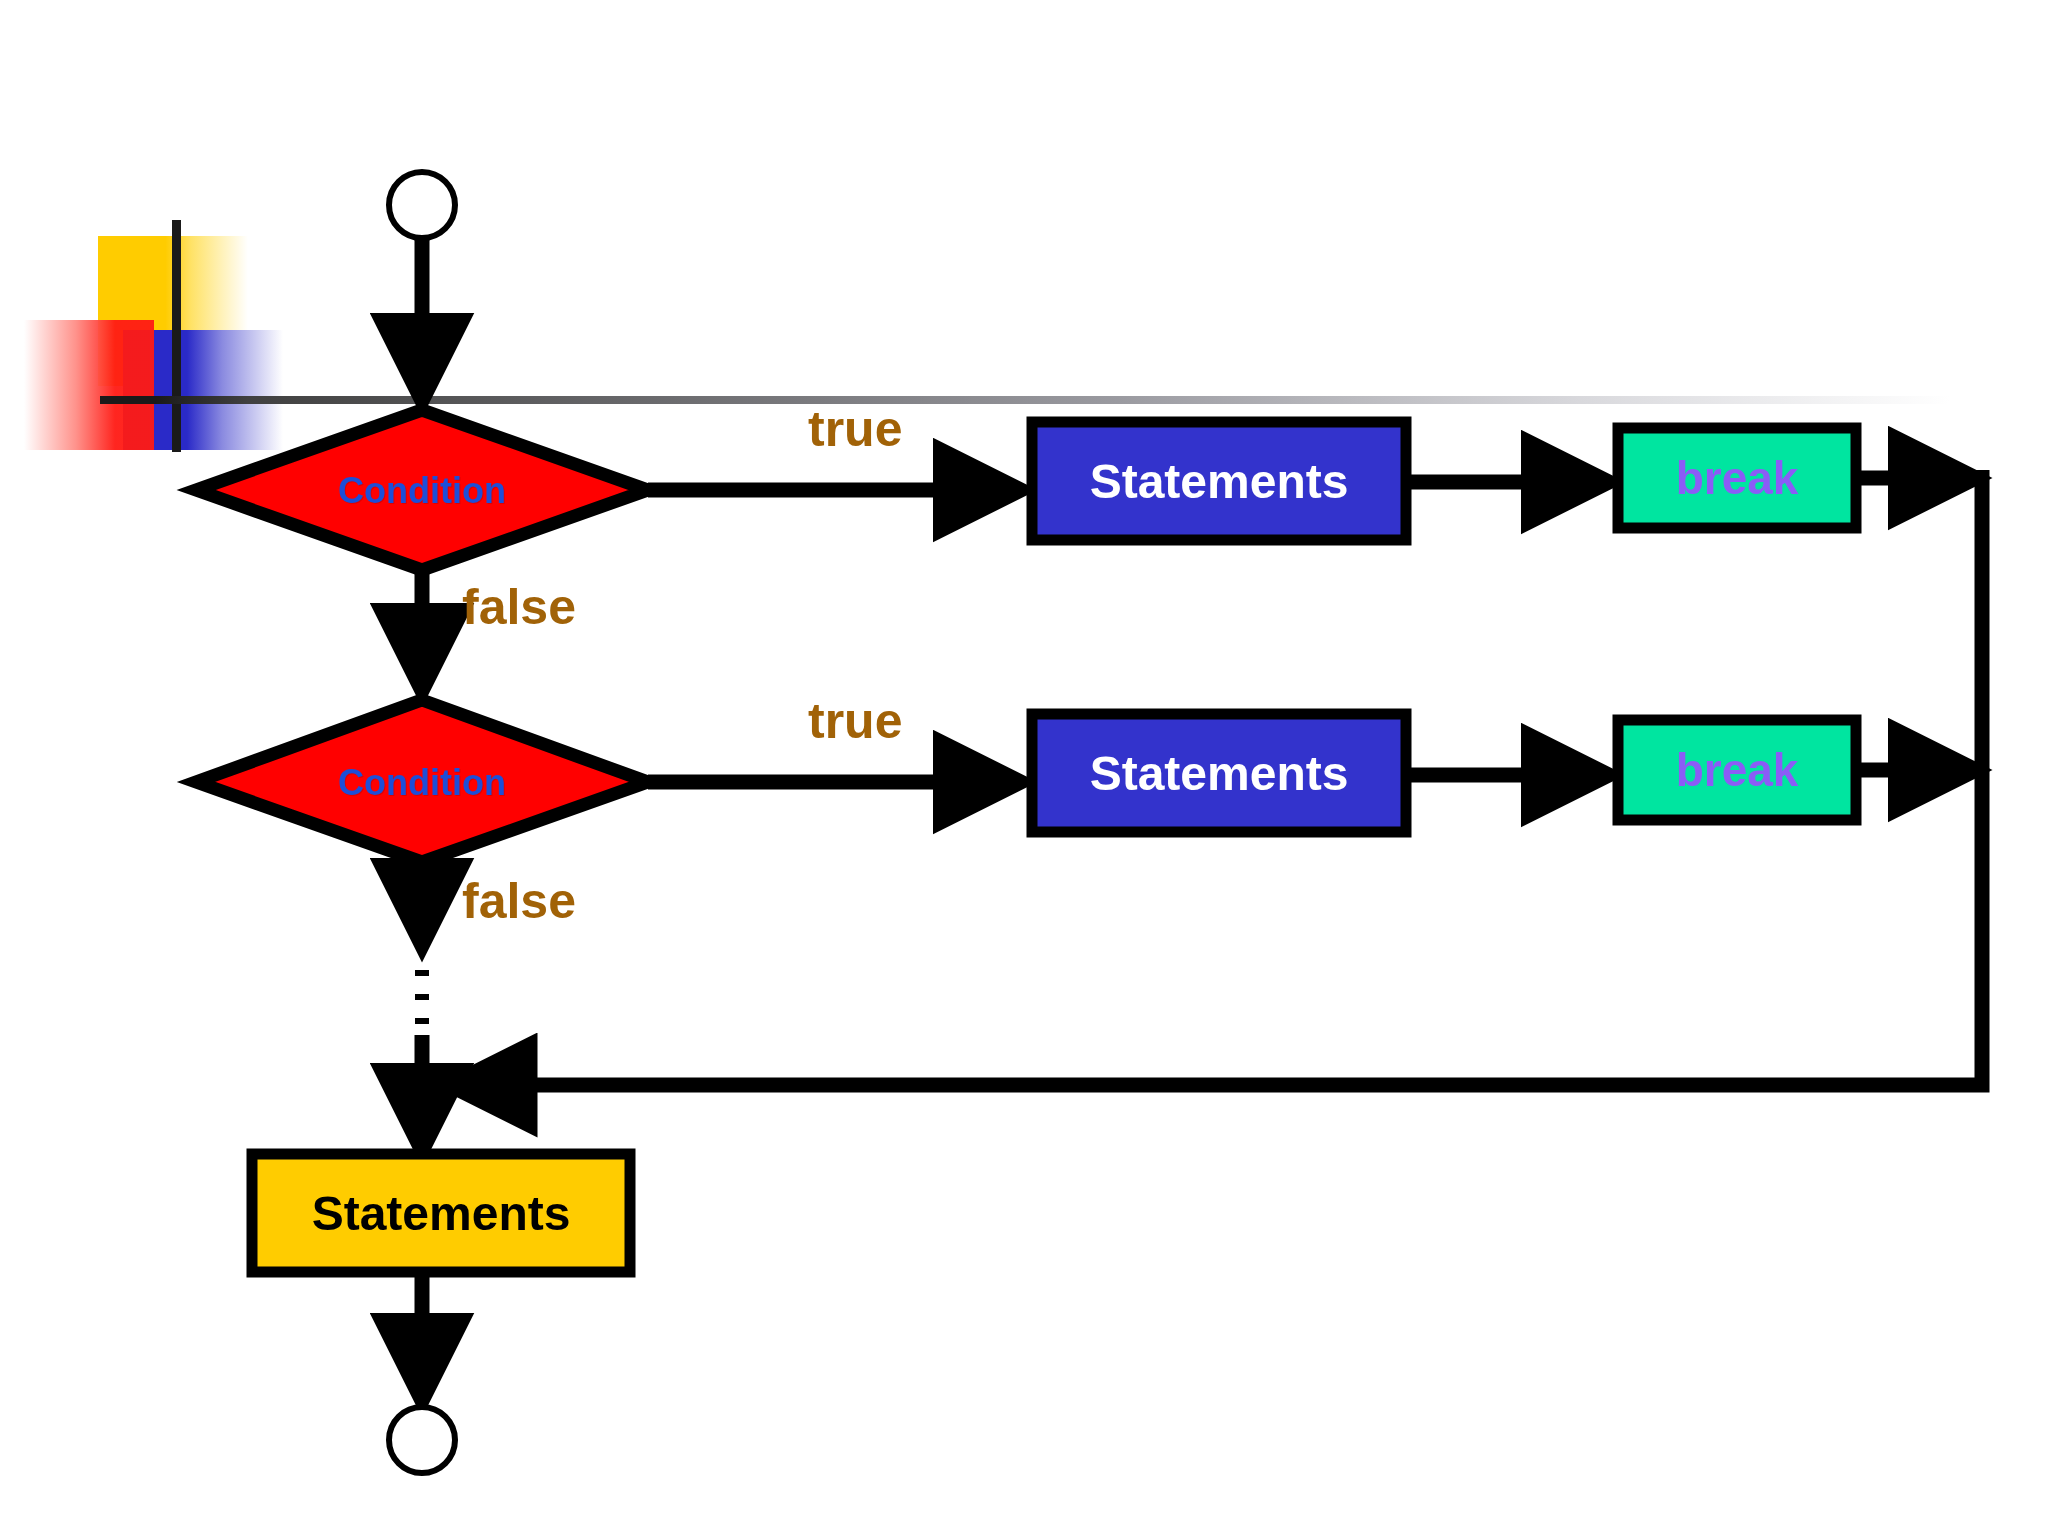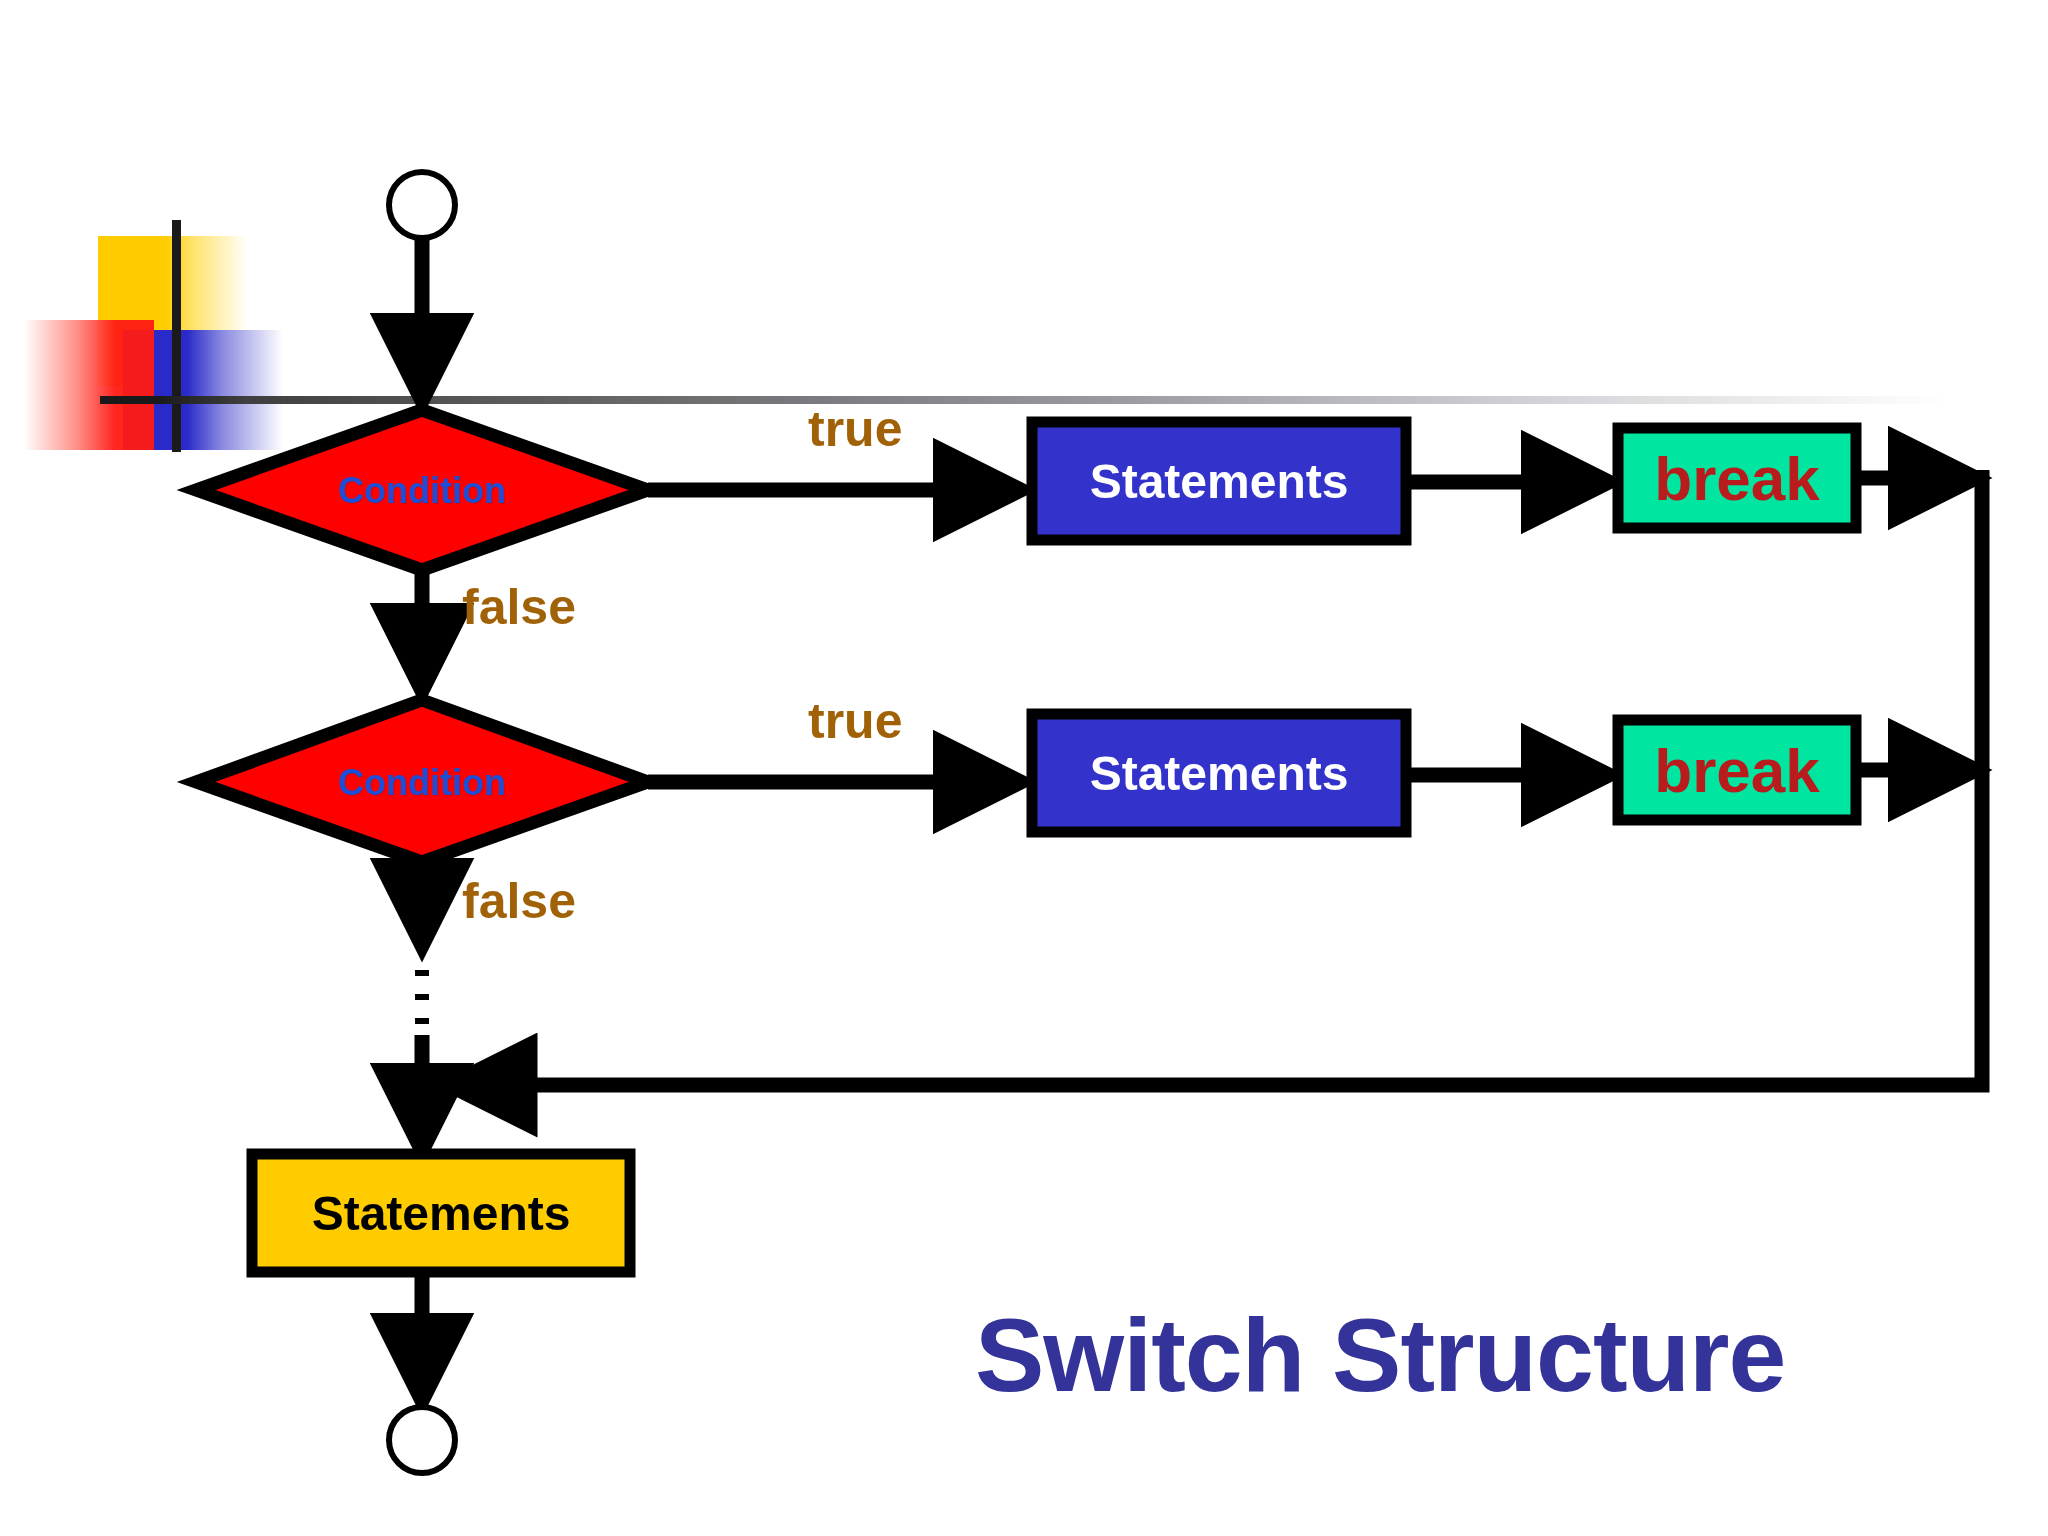--- a/index.html
+++ b/index.html
@@ -58,22 +58,22 @@
   .lbl-cond {
     color: #1d4ed8;
     font-size: 36px;
     text-shadow: 1px 1px 0 rgba(0,0,0,.12);
   }
   .lbl-stmt-blue {
     color: #ffffff;
     font-size: 48px;
   }
   .lbl-break {
-    color: #b91c1c;
-    font-size: 62px;
+    color: #8b5cf6;
+    font-size: 46px;
   }
   .lbl-stmt-gold {
     color: #000000;
     font-size: 48px;
   }
   .edge-label {
     position: absolute;
     font-weight: bold;
     font-size: 50px;
     color: #a16207;
@@ -168,15 +168,14 @@
   <div class="node-label lbl-stmt-gold" style="left:252px; top:1154px; width:378px; height:118px;">Statements</div>
 
   <div class="edge-label" style="left:808px; top:400px;">true</div>
 
   <div class="edge-label" style="left:462px; top:578px;">false</div>
 
   <div class="edge-label" style="left:808px; top:692px;">true</div>
 
   <div class="edge-label" style="left:462px; top:872px;">false</div>
 
-  <div id="title-text">Switch Structure</div>
 
 </div>
 
 </body></html>

